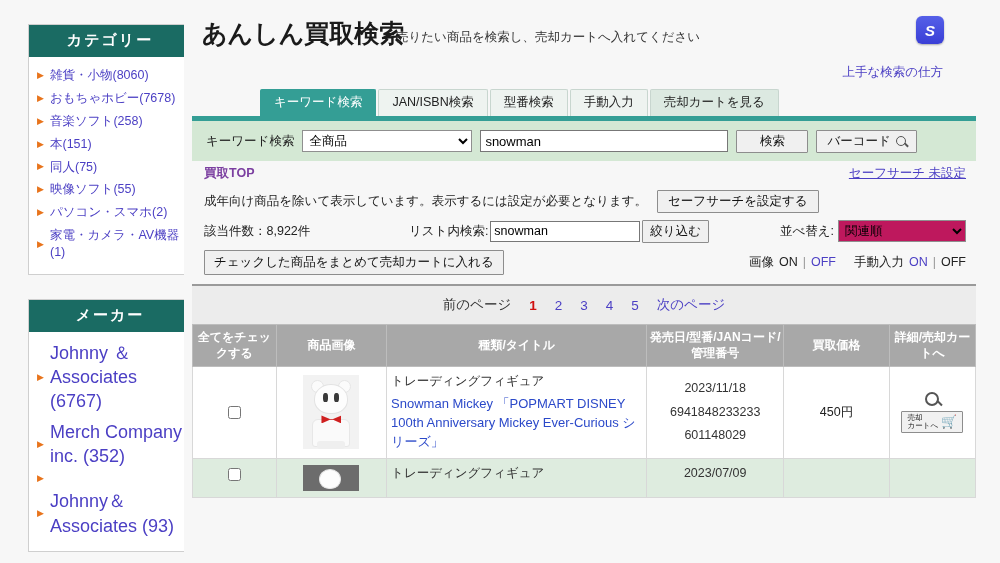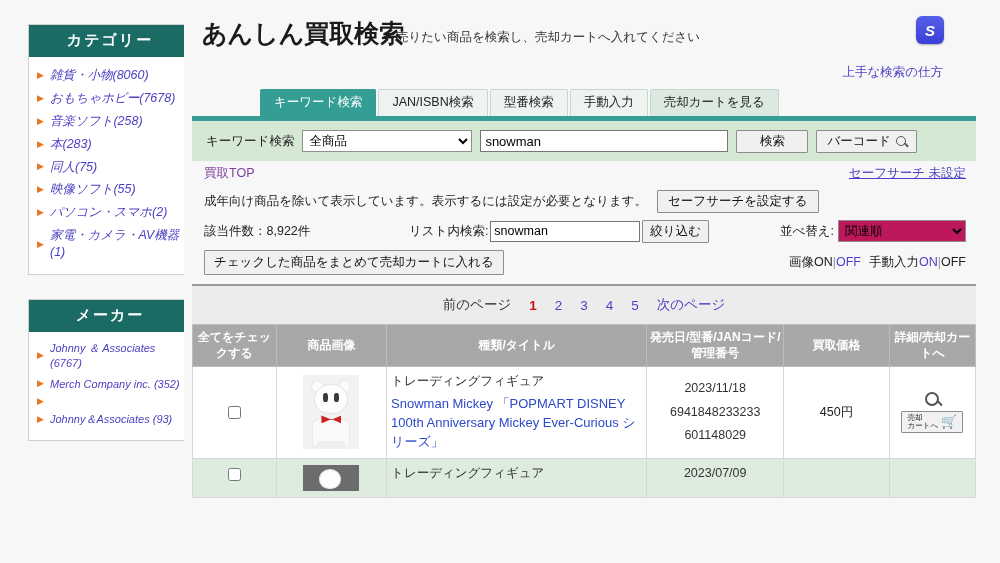--- a/index.html
+++ b/index.html
@@ -33,34 +33,33 @@
     font-size:15px;
     letter-spacing:2px;
     padding:6px 11px 7px;
   }
   .panel-body { padding:7px 6px 10px 6px; }
   .side-link {
     display:flex; align-items:flex-start;
     padding:3px 2px 3px 2px;
     line-height:1.35;
     cursor:pointer;
-    font-style:italic;
   }
   .bullet {
     flex:0 0 auto;
     width:10px; margin-right:3px;
     align-self:center;
     color:#e8741c; font-size:9px; line-height:1;
   }
   .bullet::before { content:"\25B6"; }
   .side-link .lbl {
     color:#4b3fc4; font-size:12.5px;
   }
   #maker-panel .panel-body { padding-top:6px; }
-  #maker-panel .side-link .lbl { font-size:11px; }
+  #maker-panel .side-link .lbl { font-size:18px; }
 
   
   #main {
     position:absolute; left:184px; top:0; width:800px; height:563px;
     background:#f7f7f7;
   }
 
   
   .hdr { position:relative; height:86px; }
   .hdr-title {
@@ -160,21 +159,21 @@
     transform:rotate(45deg);
     right:-4px; bottom:0px;
   }
 
   
   .crumbrow {
     margin:0 8px; height:25px;
     display:flex; align-items:center; justify-content:space-between;
     padding:0 10px 0 12px;
   }
-  .crumb { font-size:12.5px; color:#7b3fa0; cursor:pointer; }
+  .crumb { font-size:12.5px; color:#7b3fa0; cursor:pointer;font-weight:bold; }
   .ss-link {
     font-size:12.5px; color:#4b3fc4;
     text-decoration:underline; cursor:pointer;
   }
   .noticerow {
     margin:0 8px; height:30px;
     display:flex; align-items:center;
     padding:0 0 0 12px; gap:10px;
   }
   .notice { font-size:12.5px; color:#222; }
@@ -198,21 +197,21 @@
   .sel-sort { width:128px; height:22px; font-size:12.5px;
     font-family:inherit; border:1px solid #8f8f8f; background:#be185d; padding:1px 2px; }
 
   
   .cartrow {
     margin:0 8px; height:32px;
     display:flex; align-items:center;
     padding:0 10px 0 12px;
   }
   .btn-bulk { padding:4px 9px; font-size:12.5px; }
-  .toggles { margin-left:auto; font-size:12.5px; color:#222; display:flex; align-items:center; }
+  .toggles { margin-left:auto; font-size:12.5px; color:#222; display:flex; gap:5px; align-items:center; }
   .tg-on-active, .tg-off-active { color:#222; }
   .tg-link { color:#4b3fc4; cursor:pointer; }
   .tg-sep { color:#999; }
 
   
   .rule { margin:6px 8px 0 8px; height:2px; background:#9a9a9a; }
 
   
   .pagerow {
     margin:0 8px; background:#ececec;
@@ -327,21 +326,21 @@
         <div class="side-link">
           <span class="bullet"></span>
           <span class="lbl">おもちゃホビー(7678)</span>
         </div>
         <div class="side-link">
           <span class="bullet"></span>
           <span class="lbl">音楽ソフト(258)</span>
         </div>
         <div class="side-link">
           <span class="bullet"></span>
-          <span class="lbl">本(283)</span>
+          <span class="lbl">本(151)</span>
         </div>
         <div class="side-link">
           <span class="bullet"></span>
           <span class="lbl">同人(75)</span>
         </div>
         <div class="side-link">
           <span class="bullet"></span>
           <span class="lbl">映像ソフト(55)</span>
         </div>
         <div class="side-link">

